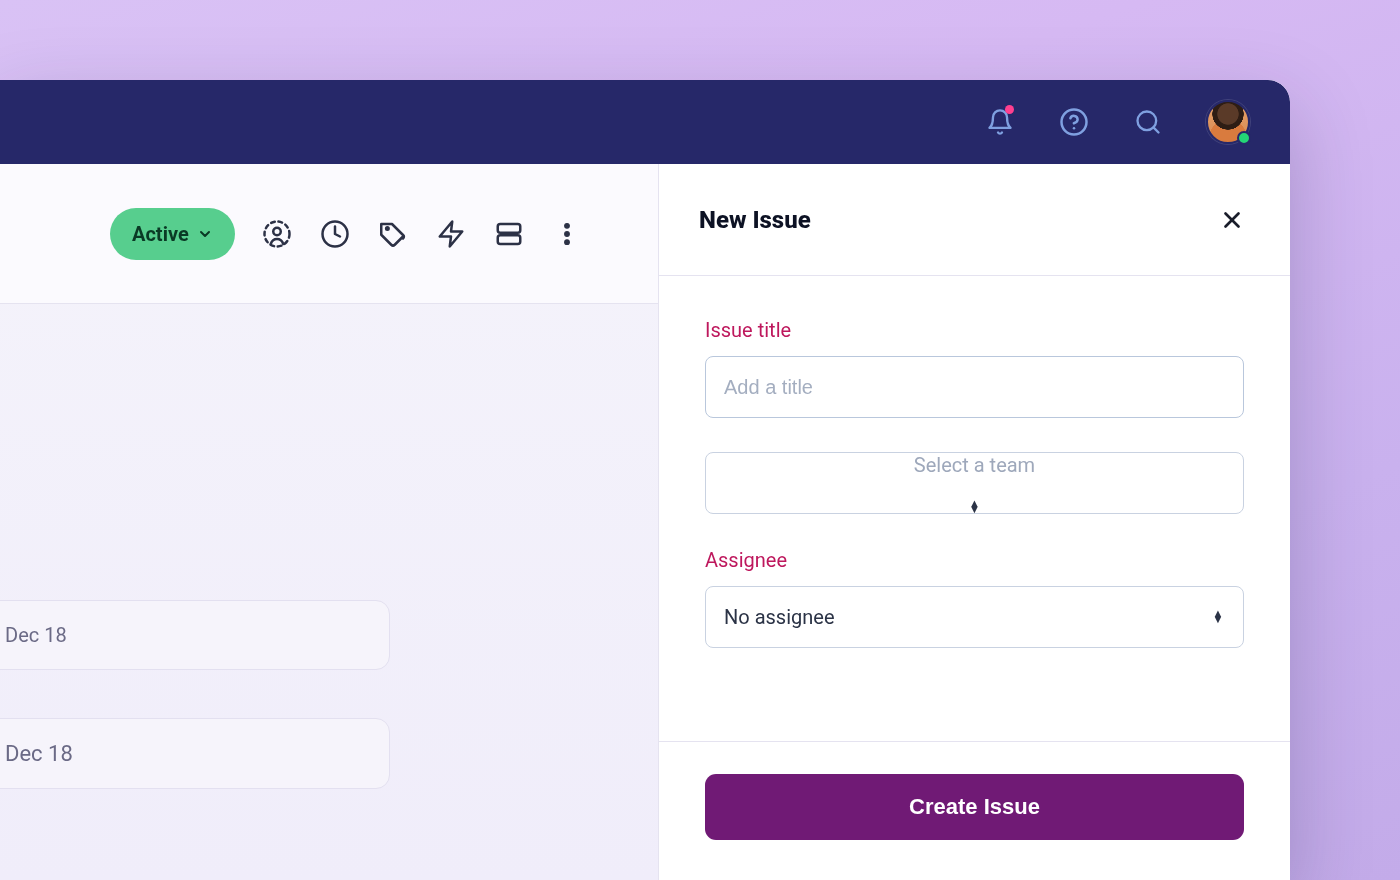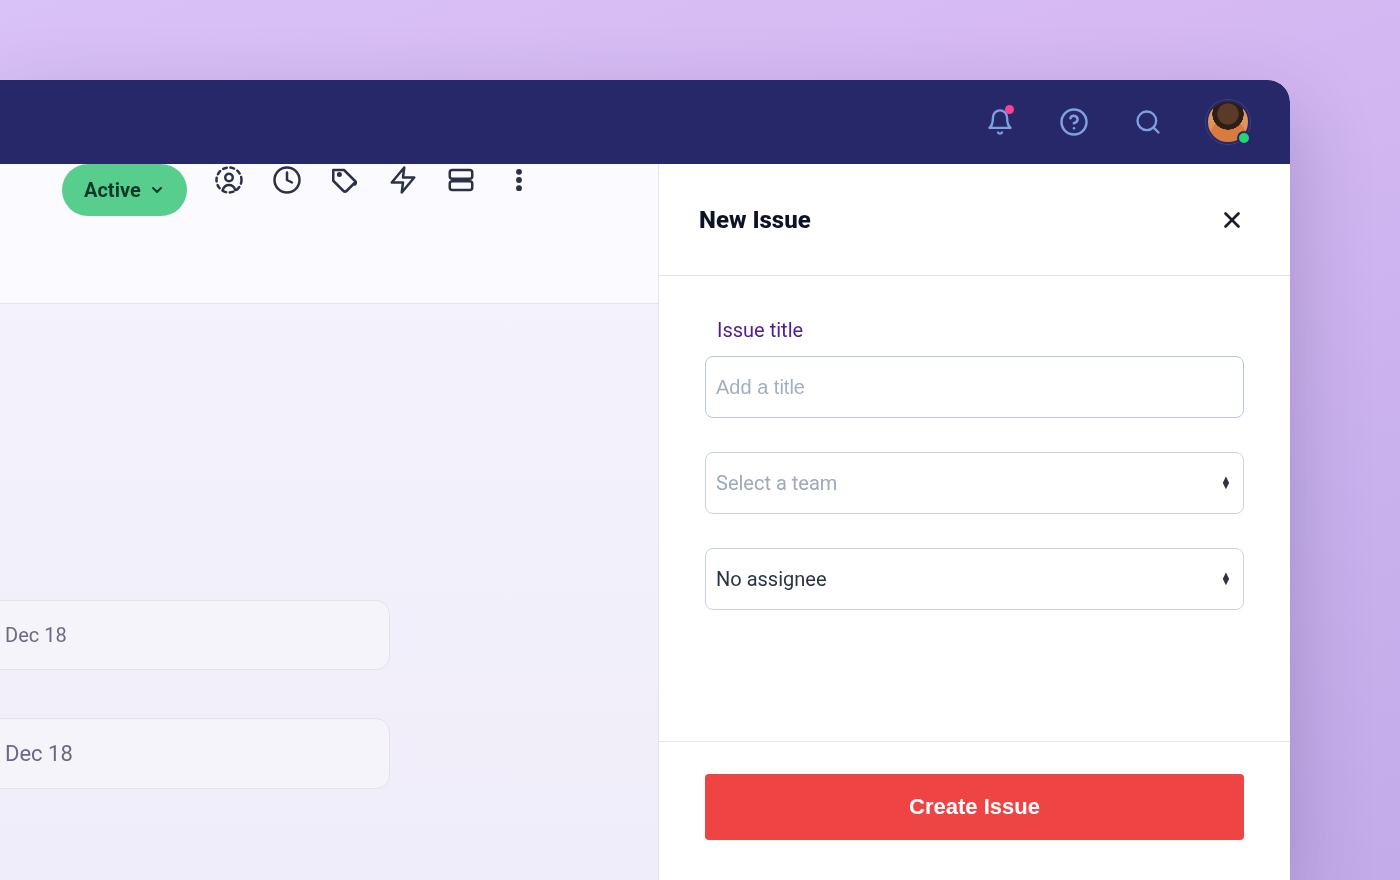--- a/index.html
+++ b/index.html
@@ -64,22 +64,22 @@
     position: absolute; bottom: -1px; right: -1px;
     width: 14px; height: 14px; border-radius: 50%;
     background: #24d576;
     border: 2px solid #262869;
   }
 
   
   .toolbar {
     height: 140px;
     display: flex;
-    align-items: flex-start;
-    padding-left: 62px;
+    align-items: center;
+    padding-left: 110px;
     gap: 26px;
     border-bottom: 1px solid #e5e3f0;
     background: #fbfafe;
     position: relative;
   }
   .chip-active {
     background: #57ce8e;
     color: #0a3a25;
     font-weight: 700;
     font-size: 20px;
@@ -150,63 +150,62 @@
     color: #1a1d2b;
   }
   .panel-body {
     flex: 1;
     overflow-y: auto;
     padding: 42px 46px 16px 46px;
   }
   .field { margin-bottom: 34px; }
   .field-label {
     font-size: 20px;
-    color: #4c1d95;
+    color: #be185d;
     margin-bottom: 14px;
     display: block;
-    margin-left: 12px;
   }
   .text-input, .select {
     width: 100%;
     height: 62px;
     border: 1.5px solid #c9d2e1;
     border-radius: 8px;
     font-size: 20px;
-    padding: 0 10px;
+    padding: 0 18px;
     color: #2b3346;
     background: #fff;
     display: flex;
     align-items: center;
     justify-content: space-between;
   }
   .text-input { border-color: #b9c7dc; }
   .text-input::placeholder { color: #a4aec0; }
   input.text-input { outline: none; }
   .select { cursor: pointer; position: relative; }
-  .select.placeholder { color: #9ea8bb; }
+  .select.placeholder { color: #9ea8bb; flex-direction: column; }
   .select .sort-caret {
     width: 14px; display:flex; flex-direction:column; align-items:center; gap:0px;
     color: #2b3346;
   }
   .sort-caret span { line-height: 6px; font-size: 11px; }
 
   .panel-footer {
     border-top: 1px solid #e5e3f0;
     padding: 32px 46px 40px 46px;
     background: #fff;
   }
   .primary-btn {
     width: 100%;
     height: 66px;
-    background: #ef4444;
+    background: #701a75;
     color: #fff;
     font-size: 22px;
     font-weight: 600;
     border: none;
-    border-radius: 4px;
+    border-radius: 11px;
     cursor: pointer;
   }
 </style>
 </head>
 <body>
 
 <div class="window">
 
   <div class="topbar">
     <div class="icon-btn">
@@ -309,20 +308,21 @@
         <div class="select placeholder">
           <span>Select a team</span>
           <span class="sort-caret">
               <span>▲</span>
               <span>▼</span>
             </span>
         </div>
       </div>
 
       <div class="field">
+        <label class="field-label">Assignee</label>
         <div class="select">
           <span>No assignee</span>
           <span class="sort-caret">
               <span>▲</span>
               <span>▼</span>
             </span>
         </div>
       </div>
 
     </div>

